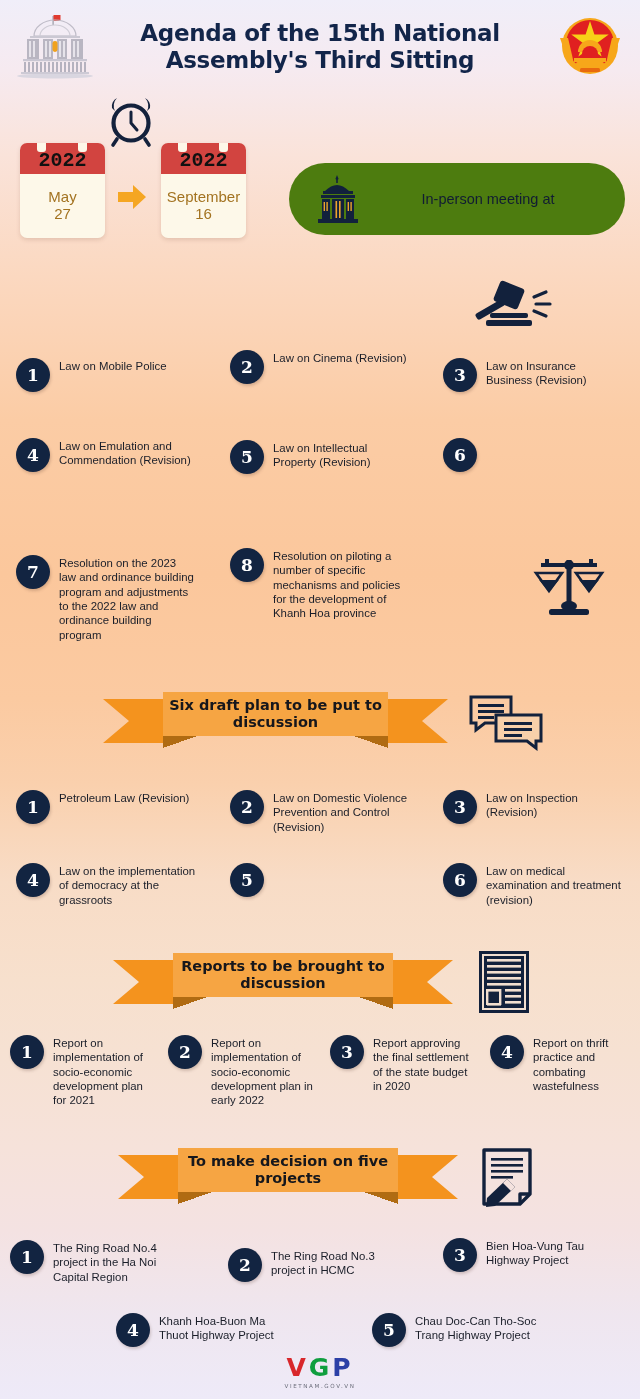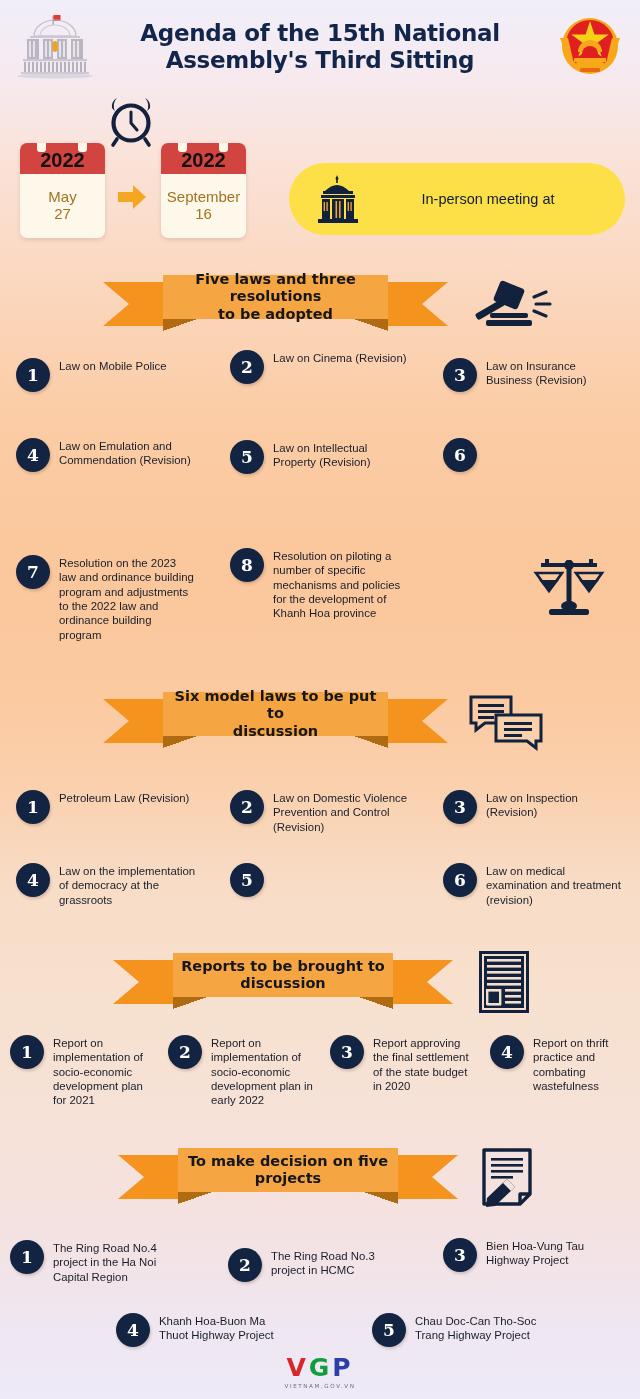--- a/index.html
+++ b/index.html
@@ -47,34 +47,34 @@
     box-shadow:0 2px 4px rgba(120,80,60,.18);
     background:#fdf8e9;
   }
   .cal.first{left:20px;}
   .cal.second{left:161px;}
   .cal .ring{position:absolute;top:-6px;width:9px;height:15px;background:#fdf8e9;border-radius:3px;z-index:3;}
   .cal .ring.l{left:17px;}
   .cal .ring.r{left:58px;}
   .cal .top{
     height:31px;background:#d24440;color:#111;
-    font-family:Liberation Sans, sans-serif;
+    font-family:Liberation Mono, monospace;
     font-weight:bold;font-size:20px;
     display:flex;align-items:center;justify-content:center;
     padding-top:3px;box-sizing:border-box;
   }
   .cal .body{
     height:64px;display:flex;flex-direction:column;
     align-items:center;justify-content:center;
     color:#a37321;font-size:15px;line-height:1.12;
   }
   .arrow-fwd{position:absolute;left:116px;top:183px;width:32px;height:28px;}
   .meeting-pill{
     position:absolute;left:289px;top:163px;width:336px;height:72px;
-    background:#fde047;border-radius:36px;
+    background:#4d7c0f;border-radius:36px;
     display:flex;align-items:center;
   }
   .meeting-pill .mico{width:54px;margin-left:22px;flex:0 0 auto;}
   .meeting-pill .mtxt{
     flex:1;text-align:center;color:#111c33;
     font-size:14.5px;line-height:1.28;padding-right:14px;
   }
 
   
   .ribbon{position:absolute;height:58px;}
@@ -244,36 +244,20 @@
         <rect x="24.5" y="28" width="1.6" height="17"></rect>
           <rect x="28" y="28" width="1.6" height="17"></rect>
       </g>
       <rect x="7" y="46" width="40" height="4" fill="#12213c"></rect>
     </svg>
     <div class="mtxt">
       <div>In-person meeting at</div>
     </div>
   </div>
 
-  <div class="ribbon" style="left:103px;top:275px;width:345px;">
-    <svg class="wing l" viewBox="0 0 72 44">
-        <path d="M0 0 L72 0 L72 44 L0 44 L26 22 Z" fill="#f4931e"></path>
-      </svg>
-    <svg class="wing r" viewBox="0 0 72 44">
-        <path d="M72 0 L0 0 L0 44 L72 44 L46 22 Z" fill="#f4931e"></path>
-      </svg>
-    <div class="shadow l"></div>
-    <div class="shadow r"></div>
-    <div class="panel">
-      <span>
-        <span>Five laws and three resolutions</span><br>
-        <span>to be adopted</span>
-      </span>
-    </div>
-  </div>
 
   <svg class="sect-icon" style="left:468px;top:280px;width:86px;height:52px;" viewBox="0 0 86 52">
     <rect x="6" y="26" width="32" height="7" rx="2.5" transform="rotate(-30 22 29)" fill="#12213c"></rect>
     <rect x="28" y="4" width="26" height="22" rx="3" transform="rotate(22 41 15)" fill="#12213c"></rect>
     <rect x="22" y="33" width="38" height="5" rx="2" fill="#12213c"></rect>
     <rect x="18" y="40" width="46" height="6" rx="2" fill="#12213c"></rect>
     <path d="M66 17 l12-5 M68 24 l14 0 M66 31 l12 5" stroke="#12213c" stroke-width="3.2" stroke-linecap="round" fill="none"></path>
   </svg>
 
   <div class="item" style="left:16px;top:358px;width:180px;">
@@ -328,21 +312,21 @@
     <svg class="wing l" viewBox="0 0 72 44">
         <path d="M0 0 L72 0 L72 44 L0 44 L26 22 Z" fill="#f4931e"></path>
       </svg>
     <svg class="wing r" viewBox="0 0 72 44">
         <path d="M72 0 L0 0 L0 44 L72 44 L46 22 Z" fill="#f4931e"></path>
       </svg>
     <div class="shadow l"></div>
     <div class="shadow r"></div>
     <div class="panel">
       <span>
-        <span>Six model laws to be put to</span><br>
+        <span>Six draft plan to be put to</span><br>
         <span>discussion</span>
       </span>
     </div>
   </div>
 
   <svg class="sect-icon" style="left:468px;top:693px;width:76px;height:58px;" viewBox="0 0 76 58">
     <path d="M3 4 h40 v26 h-26 l-9 7 v-7 h-5 Z" fill="none" stroke="#12213c" stroke-width="3"></path>
     <g fill="#12213c">
         <rect x="10" y="11" width="26" height="3"></rect>
         <rect x="10" y="17" width="26" height="3"></rect>

